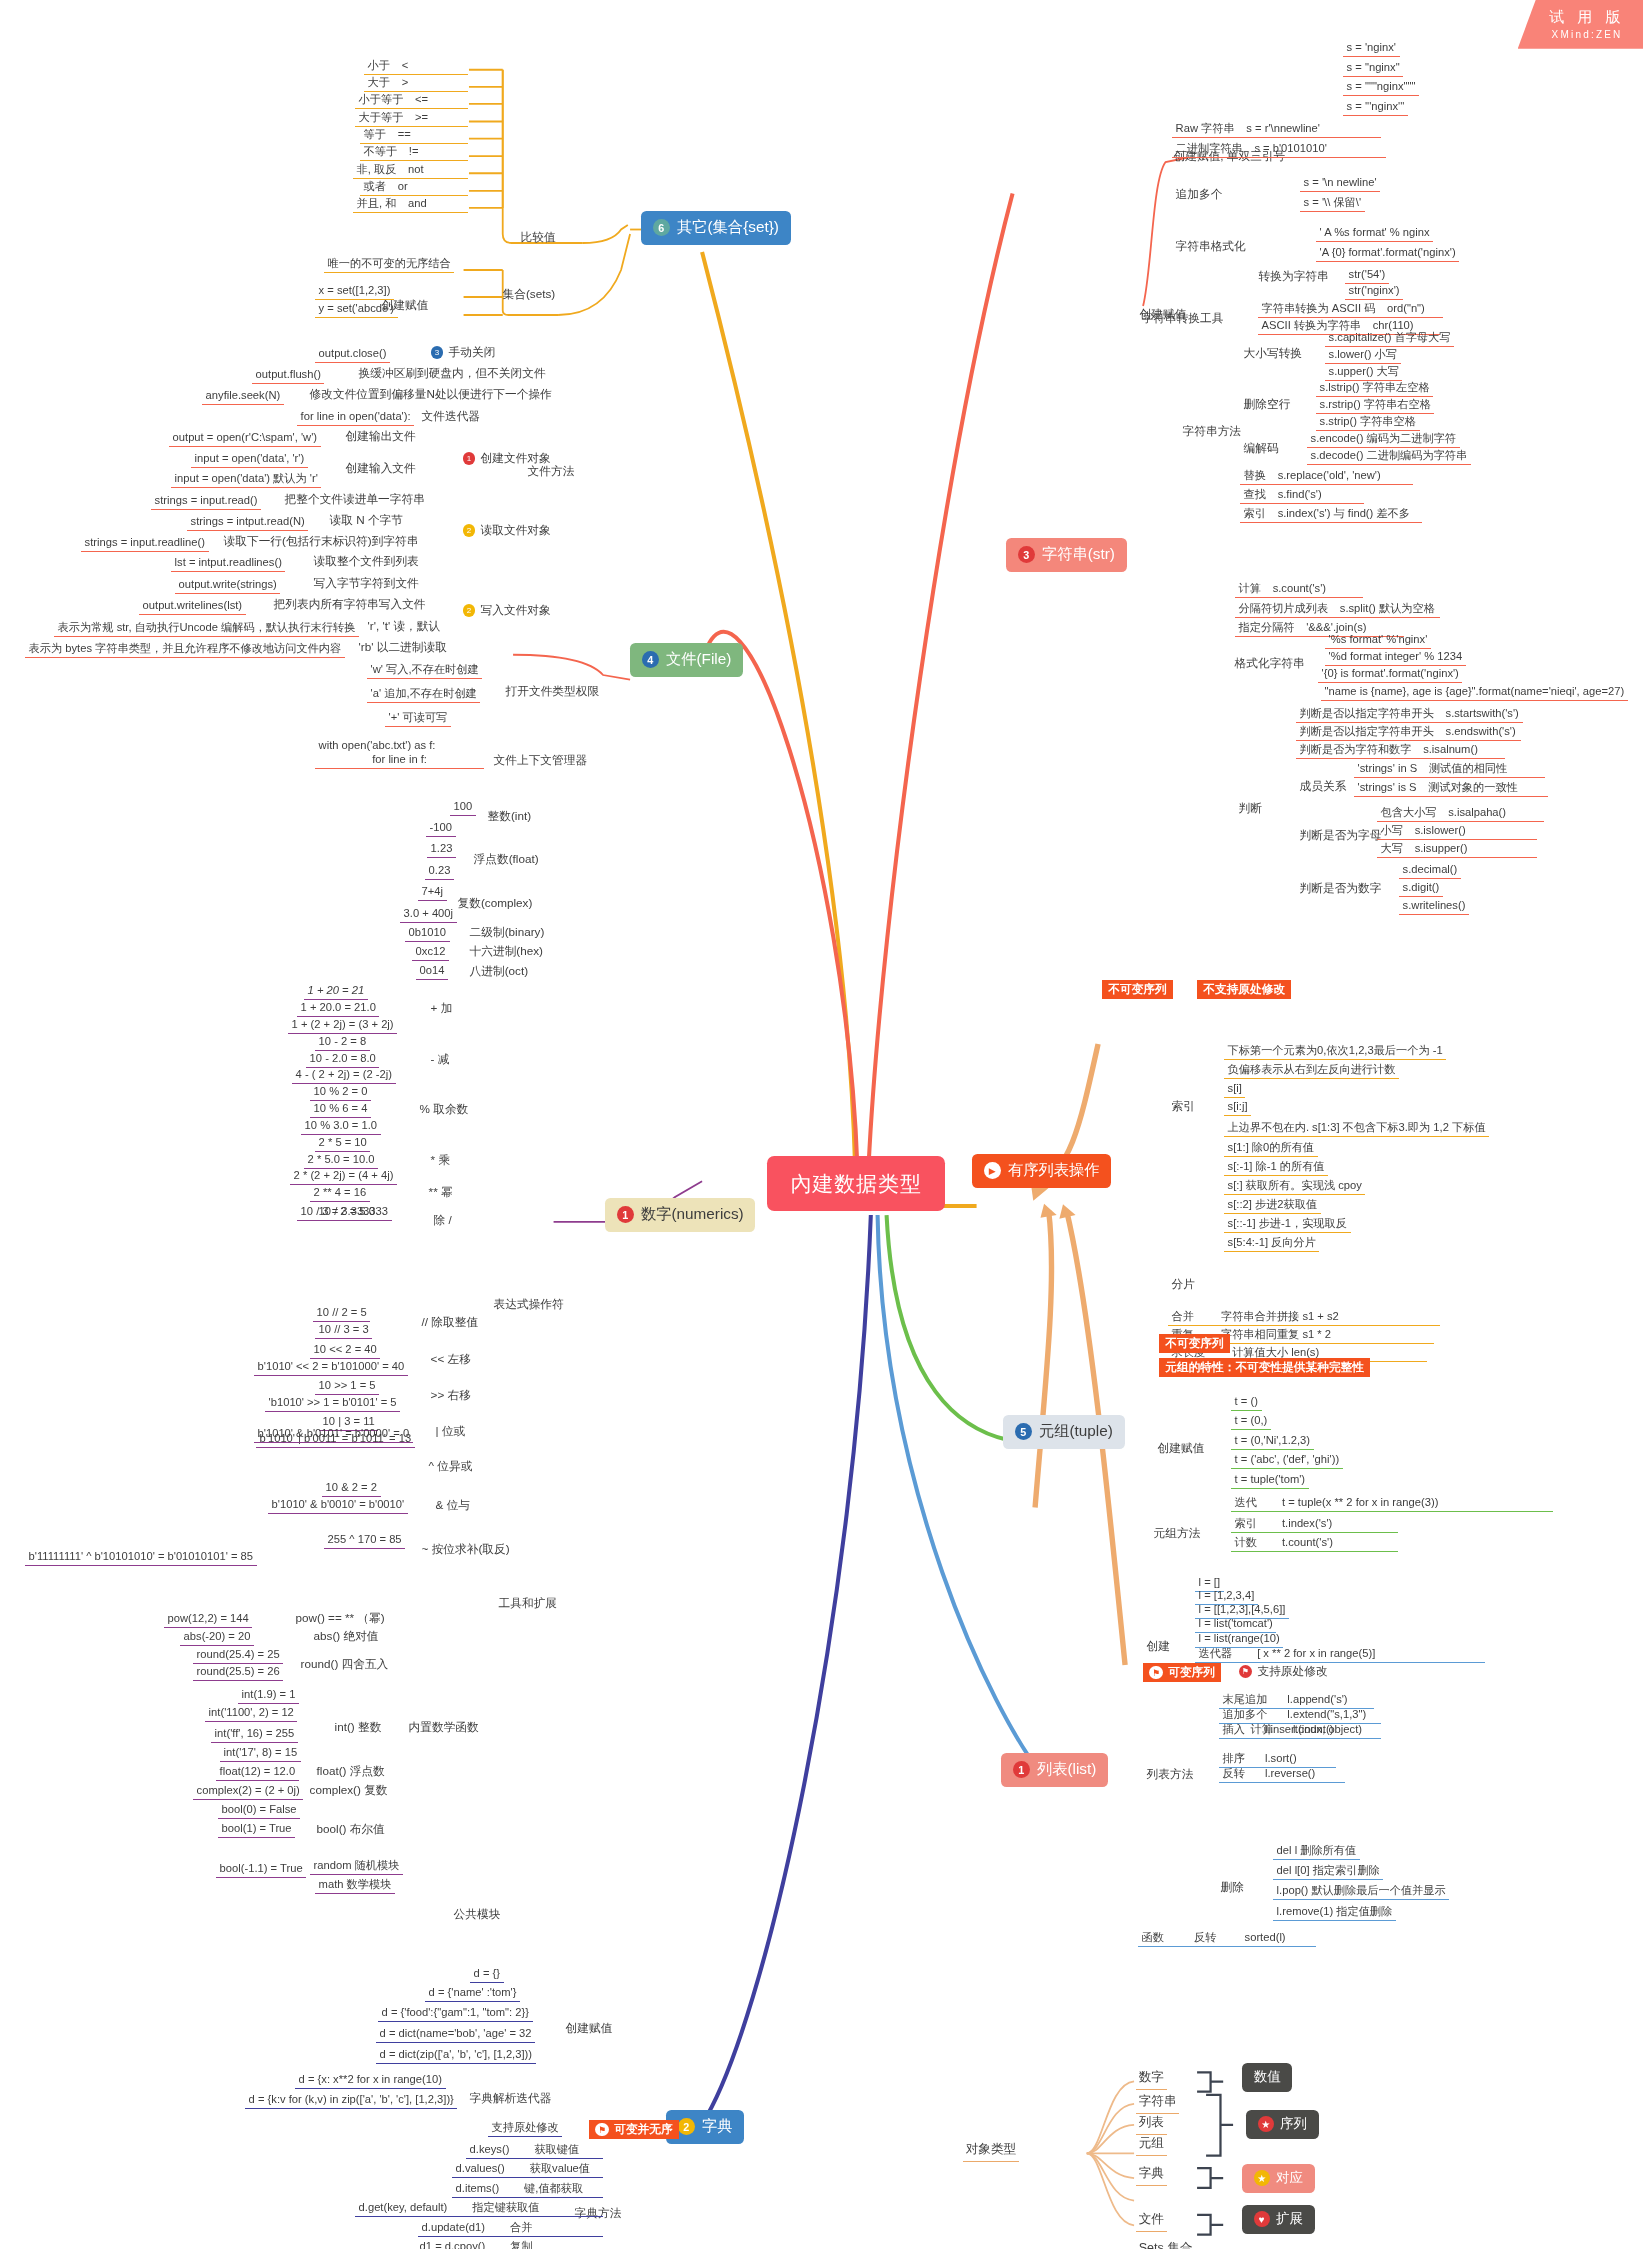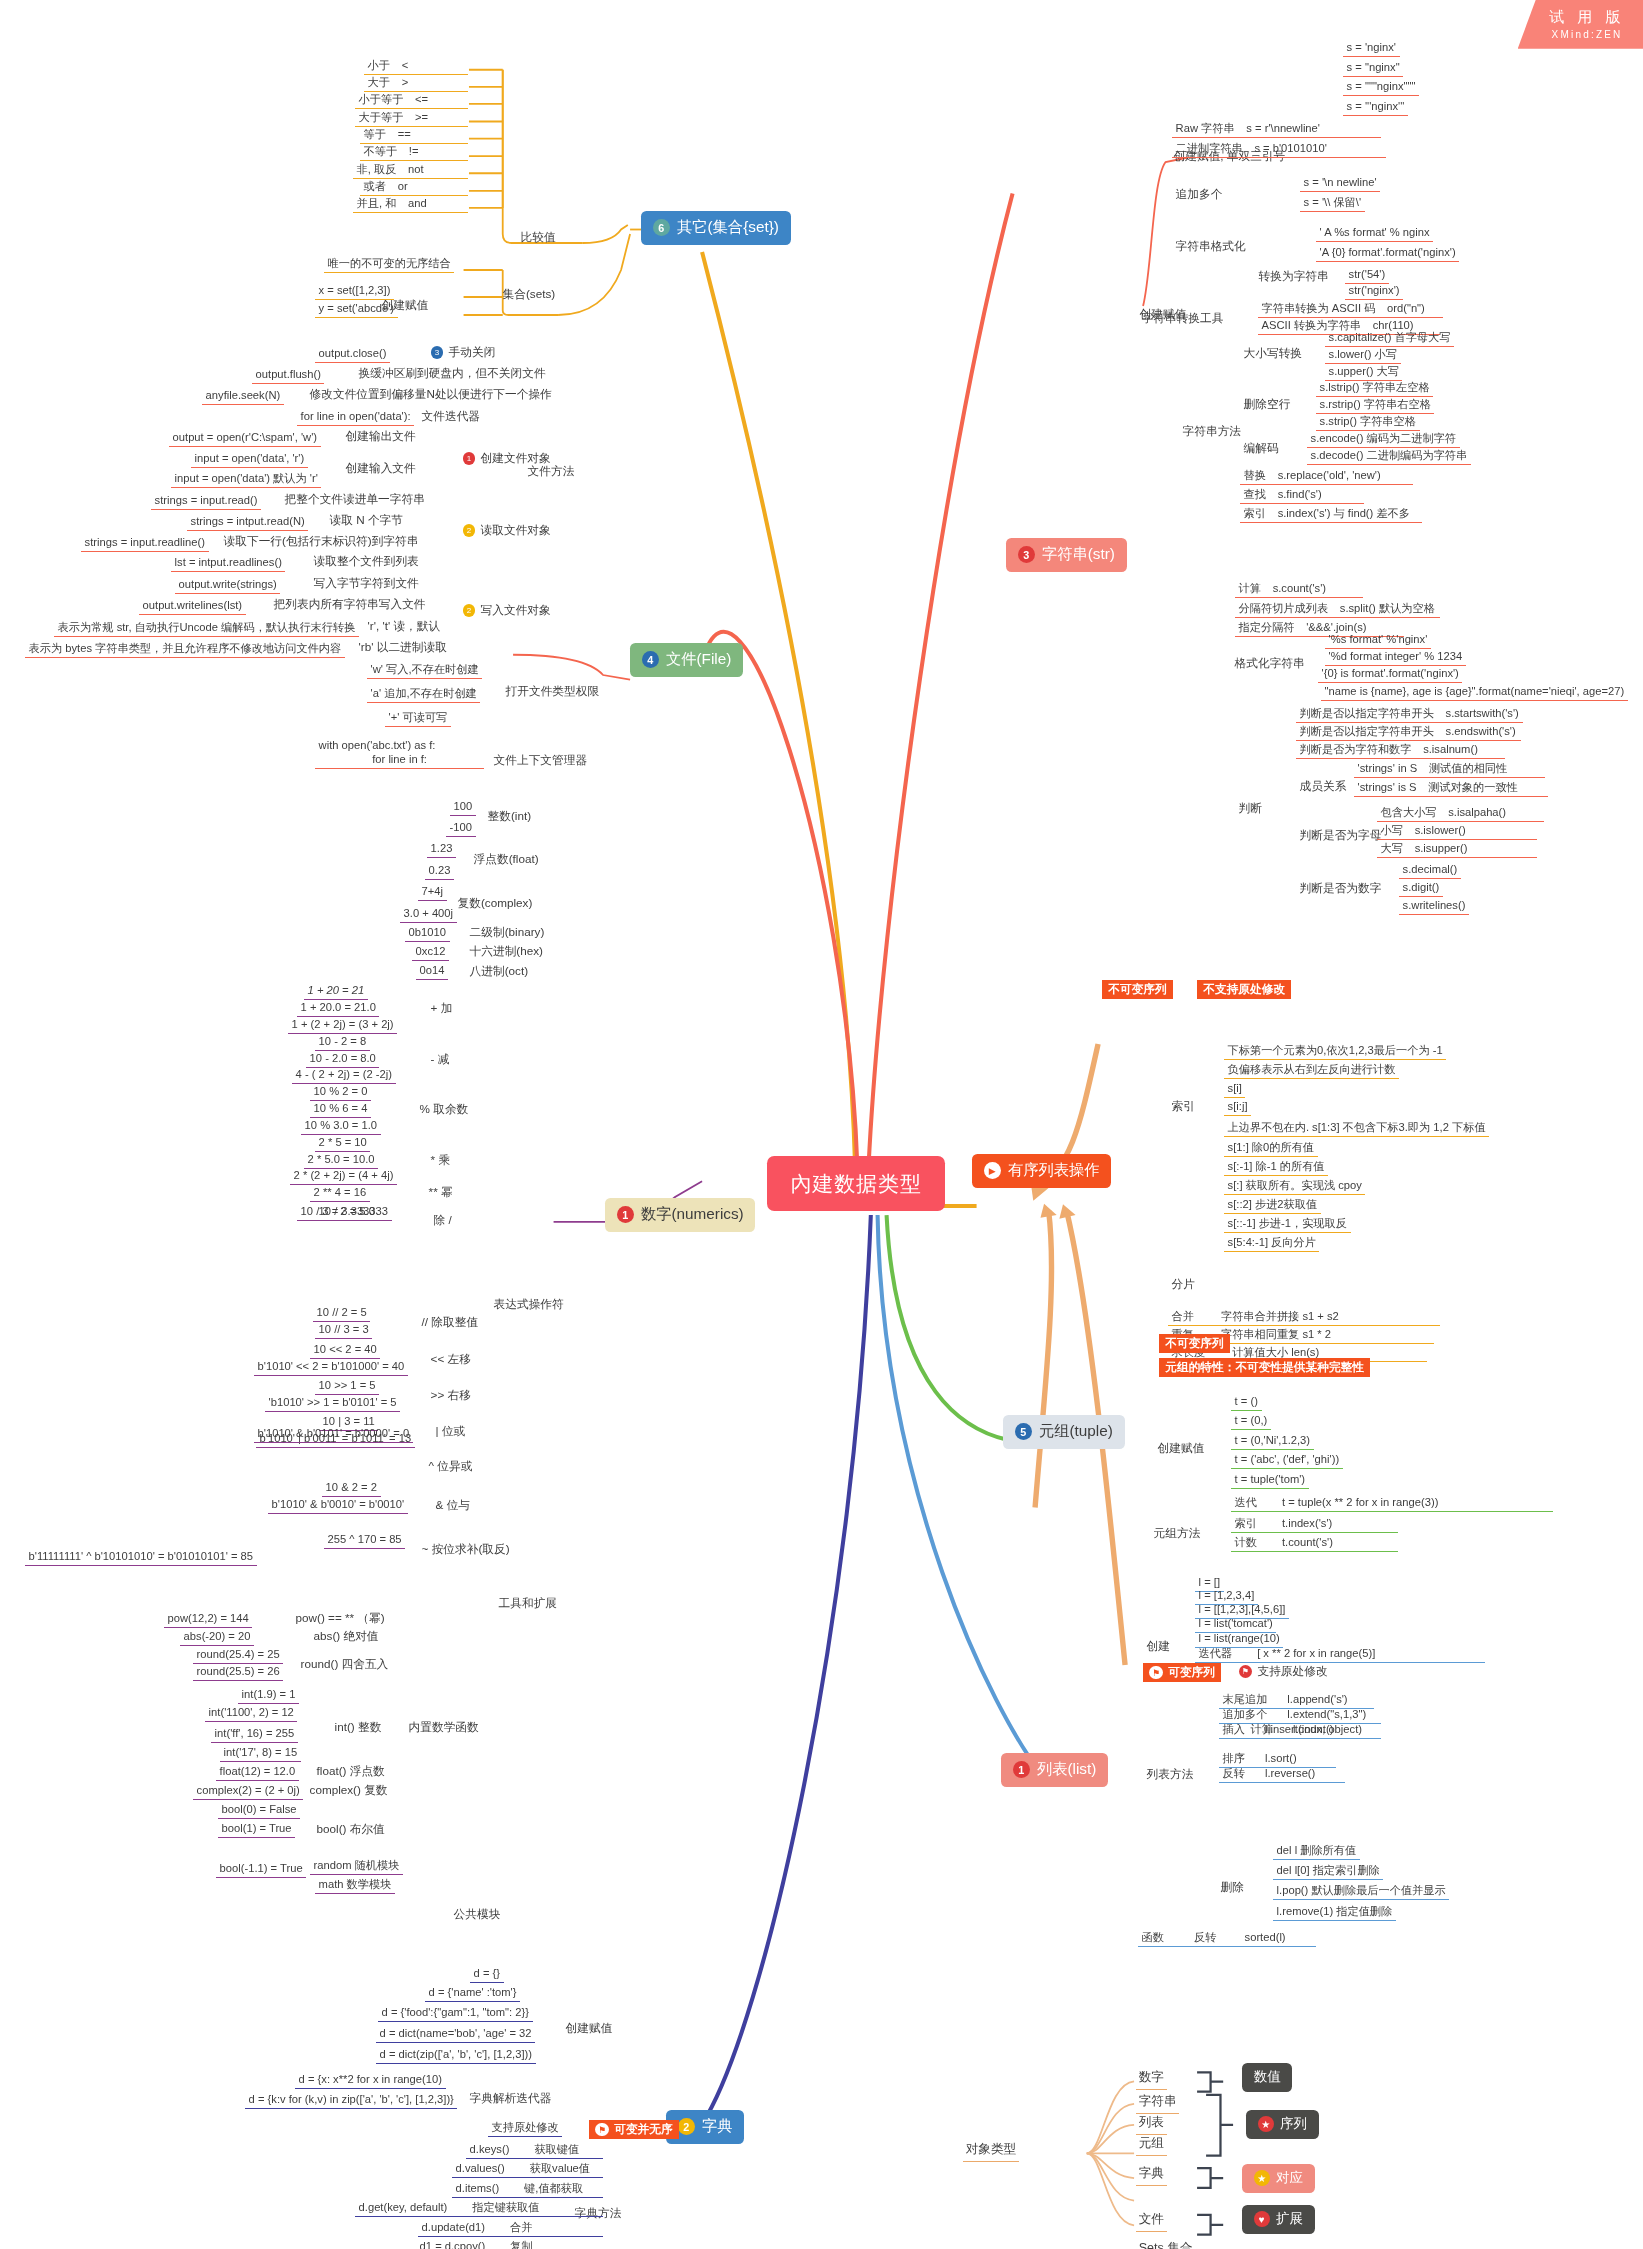--- a/index.html
+++ b/index.html
@@ -243,21 +243,21 @@
   <div class="mid" style="left:355px;top:639px;">'rb' 以二进制读取</div>
   <div class="leaf ul" style="--c:#f4654e;left:367px;top:662px;">'w' 写入,不存在时创建</div>
   <div class="leaf ul" style="--c:#f4654e;left:367px;top:686px;">'a' 追加,不存在时创建</div>
   <div class="leaf ul" style="--c:#f4654e;left:385px;top:710px;">'+' 可读可写</div>
 
   <div class="leaf" style="left:315px;top:738px;">with open('abc.txt') as f:</div>
   <div class="leaf ul" style="--c:#f4654e;left:315px;top:752px;width:162px;text-align:center;">for line in f:</div>
   <div class="mid" style="left:490px;top:752px;">文件上下文管理器</div>
 
   <div class="leaf ul" style="--c:#8e3c8e;left:450px;top:799px;">100</div>
-  <div class="leaf ul" style="--c:#8e3c8e;left:446px;top:820px;">-100</div>
+  <div class="leaf ul" style="--c:#8e3c8e;left:426px;top:820px;">-100</div>
   <div class="mid" style="left:484px;top:808px;">整数(int)</div>
 
   <div class="leaf ul" style="--c:#8e3c8e;left:427px;top:841px;">1.23</div>
   <div class="leaf ul" style="--c:#8e3c8e;left:425px;top:863px;">0.23</div>
   <div class="mid" style="left:470px;top:851px;">浮点数(float)</div>
 
   <div class="leaf ul" style="--c:#8e3c8e;left:418px;top:884px;">7+4j</div>
   <div class="leaf ul" style="--c:#8e3c8e;left:400px;top:906px;">3.0 + 400j</div>
   <div class="mid" style="left:454px;top:895px;">复数(complex)</div>
 

